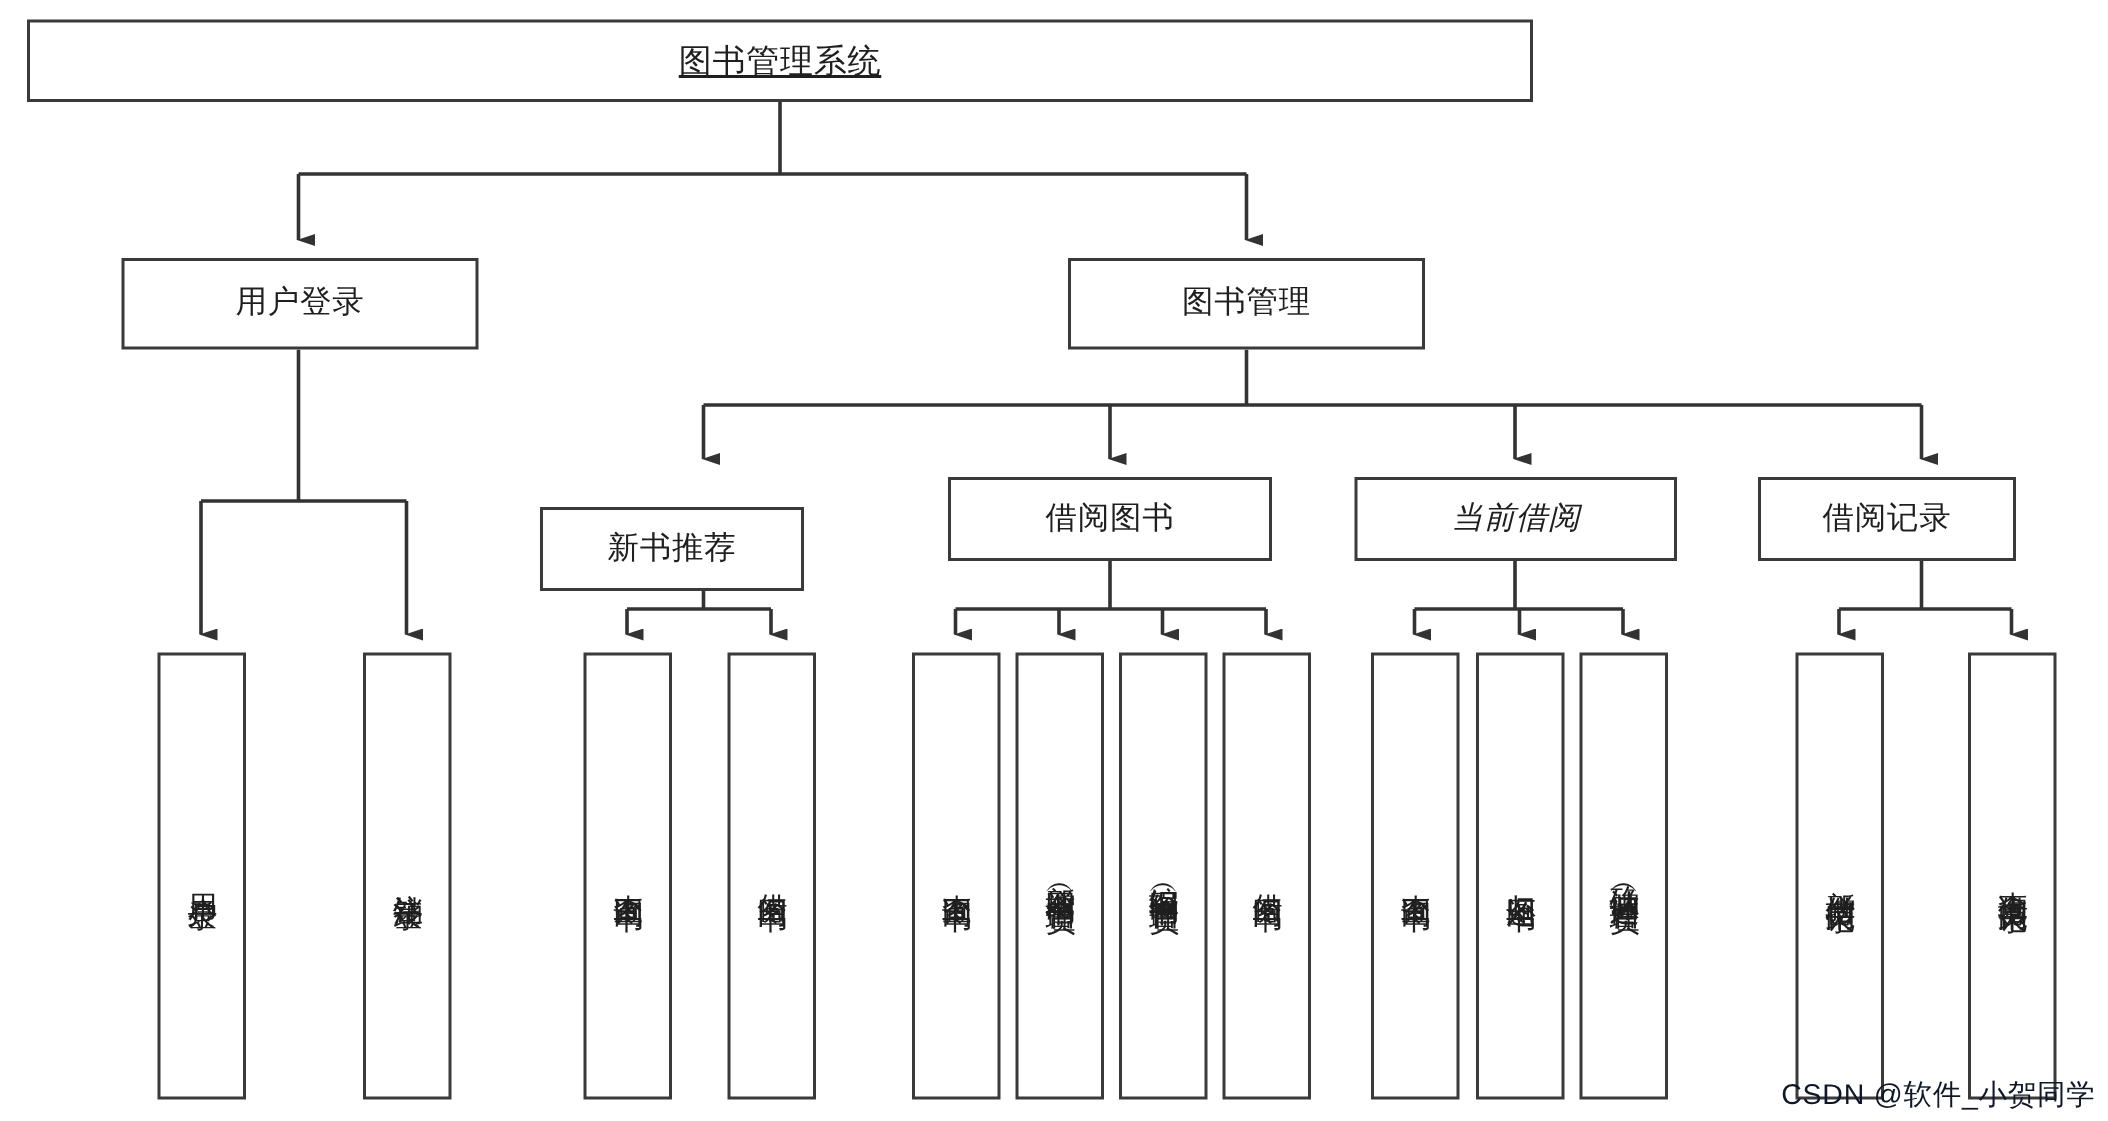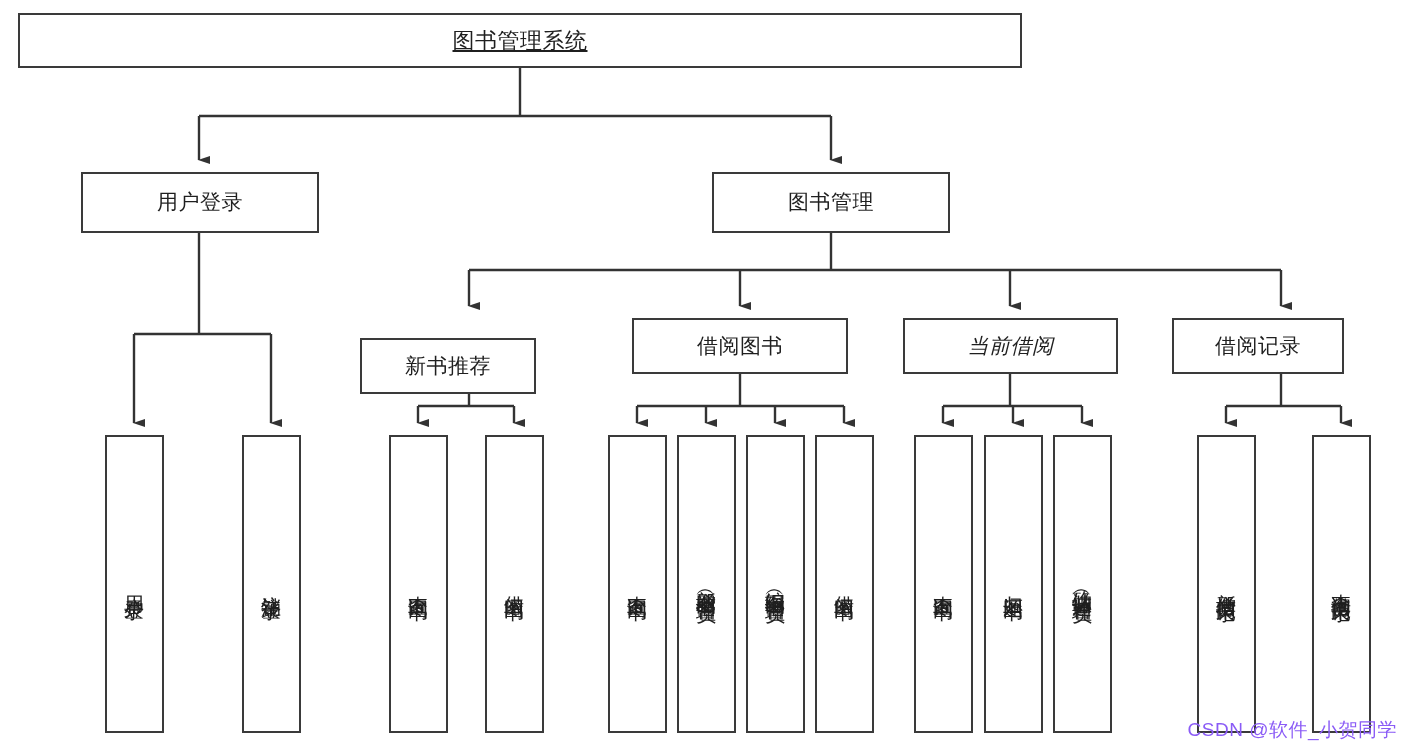--- a/index.html
+++ b/index.html
@@ -52,21 +52,21 @@
   }
   .node-box.root .node-label {
     font-size: 22px;
     text-decoration: underline;
   }
   #watermark {
     position: absolute;
     right: 8px;
     bottom: 4px;
     font-size: 19px;
-    color: #8b5cf6;
+    color: #0f172a;
     letter-spacing: 0.5px;
     white-space: nowrap;
     pointer-events: none;
   }
 </style>
 </head>
 <body>
 
 <div id="canvas">
 

